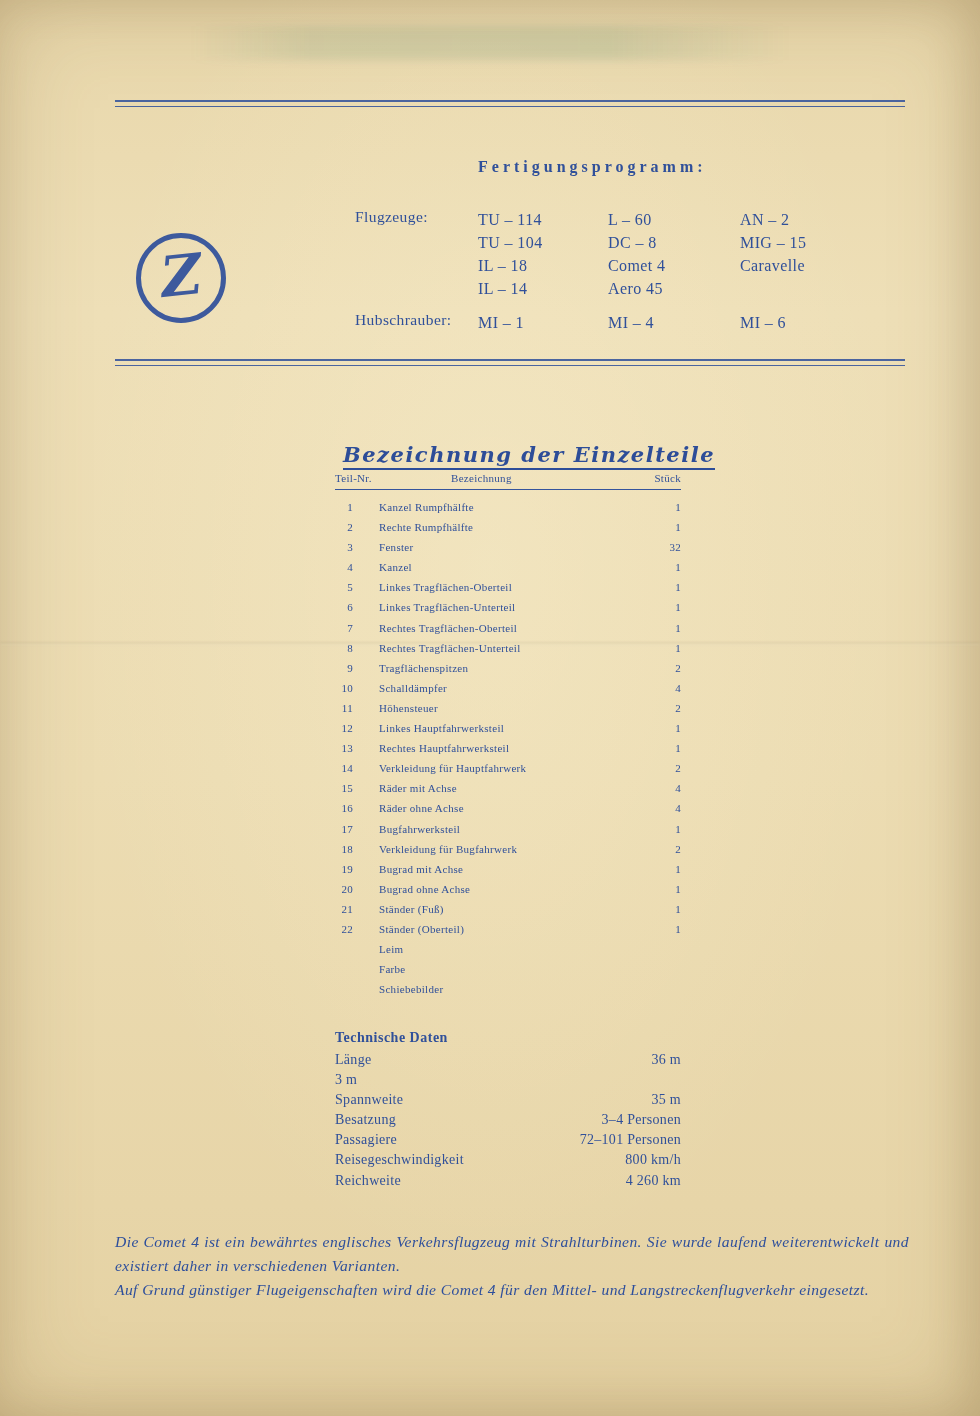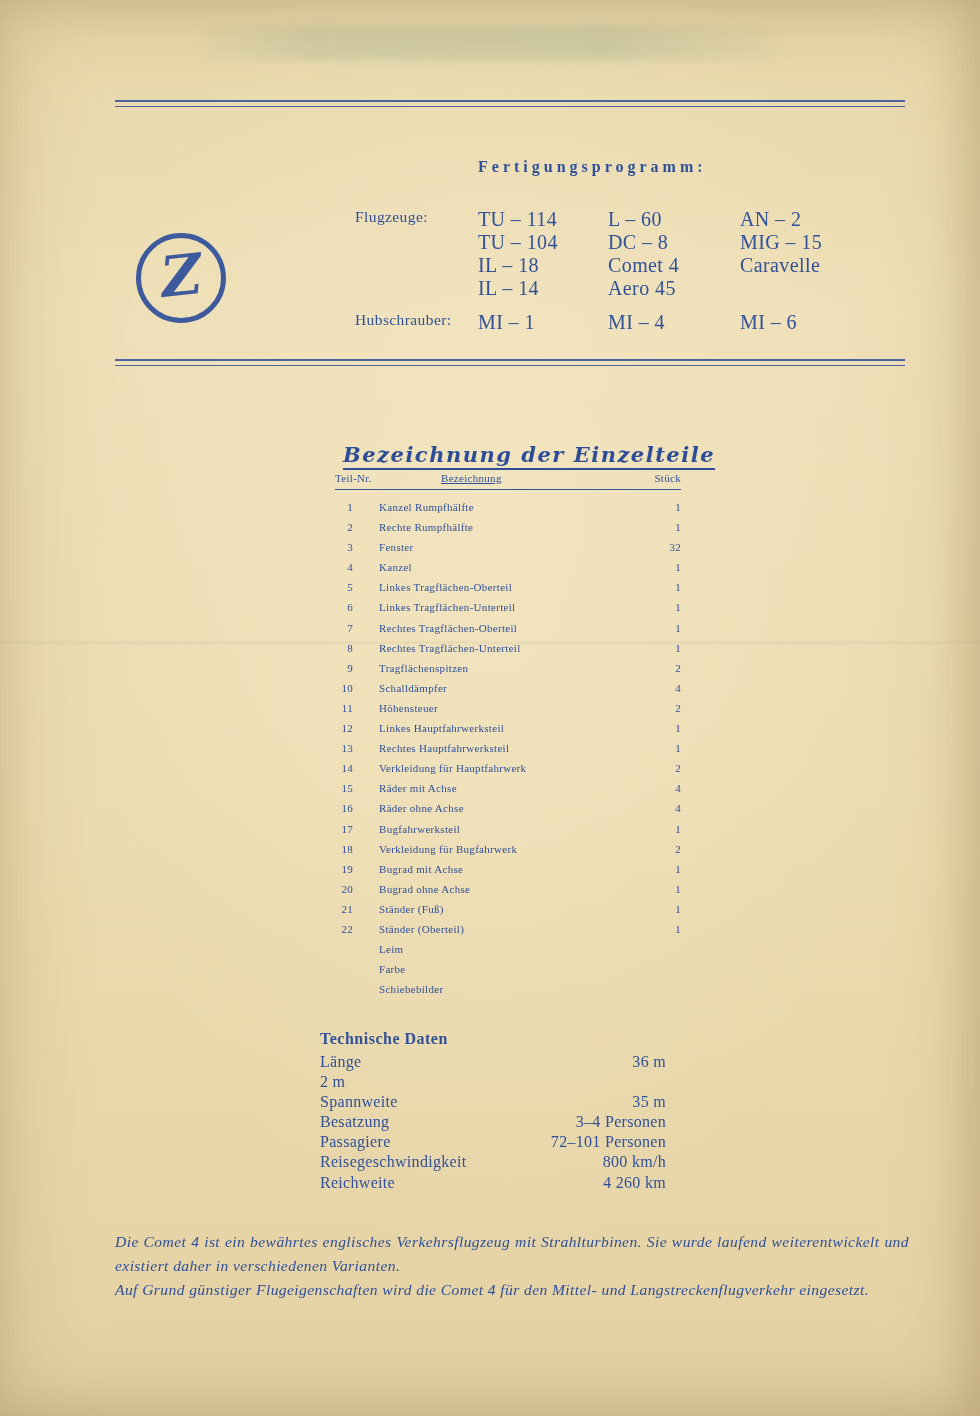--- a/index.html
+++ b/index.html
@@ -37,21 +37,21 @@
   .rule-mid{top:359px;}
 
   .prog-title{
     top:158px;left:478px;
     font-weight:bold;font-size:16px;letter-spacing:4px;
   }
   .prog-label{font-size:15.5px;letter-spacing:0.4px;}
   .lbl-flugzeuge{top:208px;left:355px;}
   .lbl-hubschrauber{top:311px;left:355px;}
   .prog-rows{top:208px;left:478px;}
-  .prog-row{display:flex;line-height:23px;font-size:20px;letter-spacing:0.4px;}
+  .prog-row{display:flex;line-height:23px;font-size:16px;letter-spacing:0.4px;}
   .prog-c1{width:130px;}
   .prog-c2{width:132px;}
   .prog-c3{width:150px;}
   .heli-row{top:311px;left:478px;}
 
   .logo-circle{
     top:233px;left:136px;width:80px;height:80px;
     border:5px solid #2f4f9b;border-radius:50%;
     display:flex;align-items:center;justify-content:center;
     opacity:0.92;
@@ -69,28 +69,28 @@
     font-style:italic;font-weight:bold;
     font-size:21px;letter-spacing:1.5px;
     color:#2d4d98;
     border-bottom:2.5px solid #2d4d98;
     padding-bottom:1px;
   }
 
   .parts-table{top:472px;left:335px;width:346px;font-size:11px;letter-spacing:0.3px;}
   .parts-head{display:flex;border-bottom:1.8px solid #35549c;padding-bottom:5px;margin-bottom:7px;}
   .ph-nr{width:70px;}
-  .ph-name{flex:1;margin-left:36px;text-decoration:underline;}
+  .ph-name{flex:1;margin-left:46px;}
   .ph-qty{width:46px;text-align:right;}
   .part-row{display:flex;line-height:20.1px;}
   .pr-nr{width:18px;text-align:right;}
   .pr-name{flex:1;margin-left:26px;}
   .pr-qty{width:42px;text-align:right;}
 
-  .tech{top:1030px;left:320px;width:346px;font-size:16px;letter-spacing:0.3px;}
+  .tech{top:1030px;left:335px;width:346px;font-size:14px;letter-spacing:0.3px;}
   .tech-heading{font-weight:bold;margin-bottom:4px;letter-spacing:0.5px;}
   .tech-row{display:flex;line-height:20.1px;}
   .tr-label{flex:1;}
   .tr-value{text-align:right;}
 
   .footer{
     top:1230px;left:115px;width:794px;
     font-size:15.6px;line-height:24px;letter-spacing:0.4px;
     text-align:justify;
     color:#2e4f9c;
@@ -289,21 +289,21 @@
 
   <div class="abs tech">
     <div class="tech-heading">Technische Daten</div>
     <div>
 
     <div class="tech-row">
           <span class="tr-label">Länge</span>
           <span class="tr-value">36 m</span>
         </div>
         <div class="tech-row">
-          <span class="tr-value">2 m</span>
+          <span class="tr-value">3 m</span>
         </div>
         <div class="tech-row">
           <span class="tr-label">Spannweite</span>
           <span class="tr-value">35 m</span>
         </div>
         <div class="tech-row">
           <span class="tr-label">Besatzung</span>
           <span class="tr-value">3–4 Personen</span>
         </div>
         <div class="tech-row">

